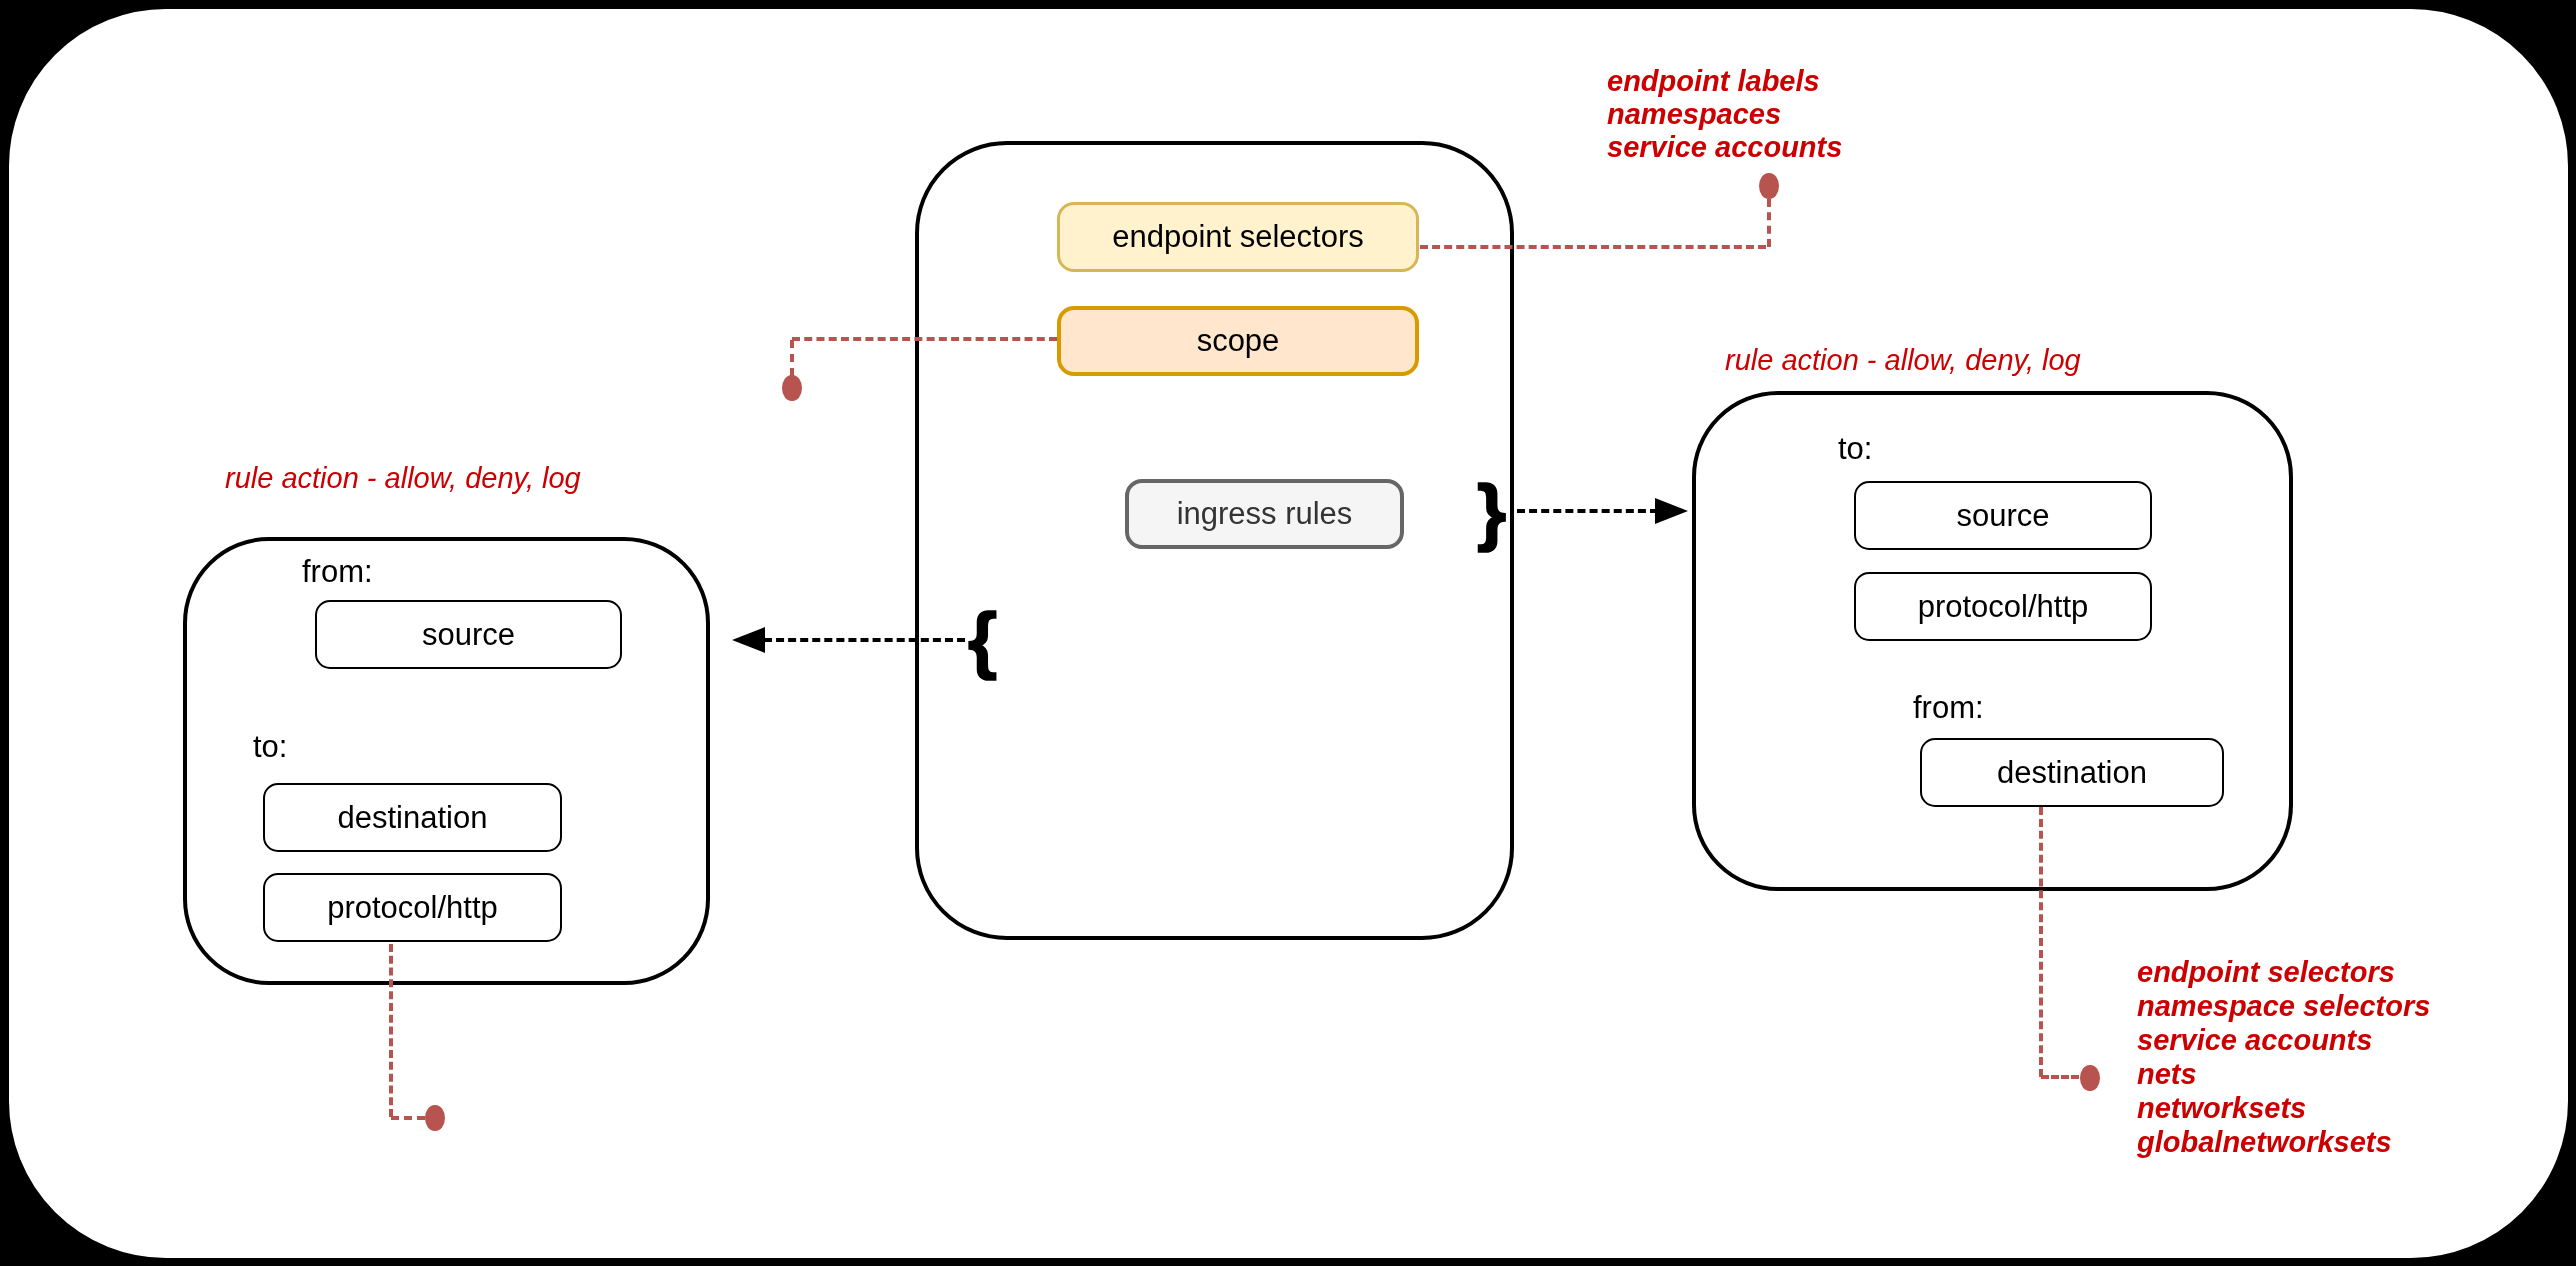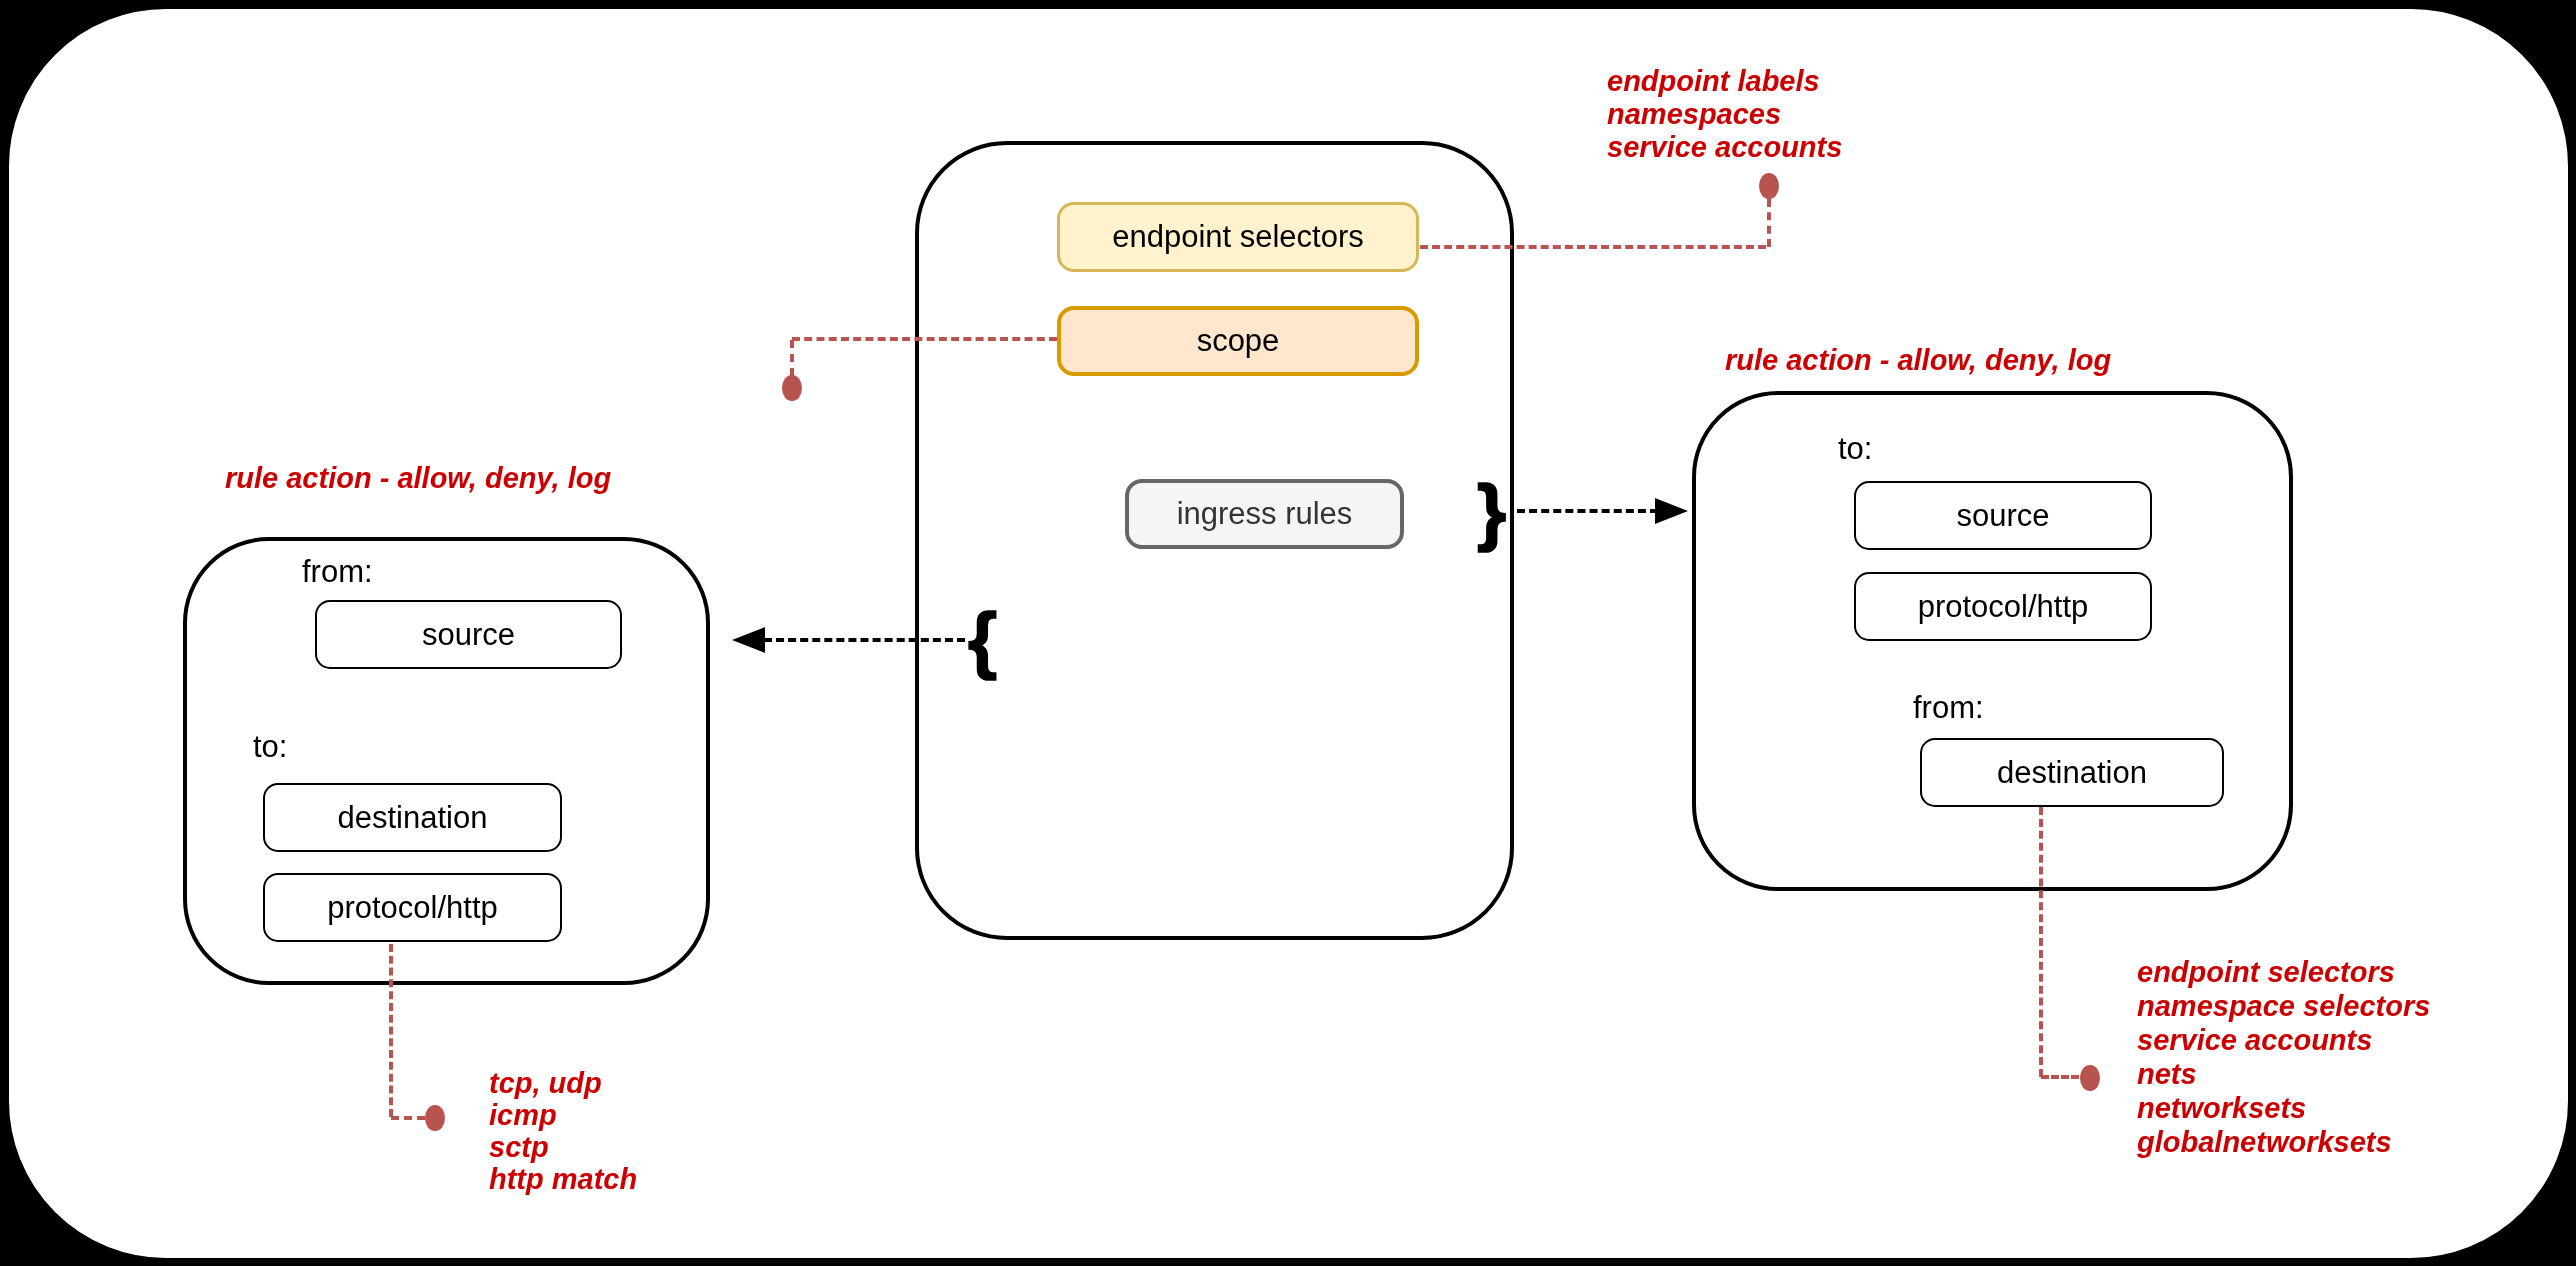--- a/index.html
+++ b/index.html
@@ -8,21 +8,21 @@
   .canvas{position:absolute;left:4.6px;top:4.6px;width:2567px;height:1257px;background:#fff;
           border:4.6px solid #000;border-radius:161px;box-sizing:border-box;}
   .panel{position:absolute;border:4.6px solid #000;border-radius:92px;background:#fff;box-sizing:border-box;}
   .chip{position:absolute;display:flex;align-items:center;justify-content:center;
         box-sizing:border-box;border-radius:17px;font-size:31px;color:#000;}
   .chip.yellow{background:#FFF2CC;border:3.4px solid #D6B656;}
   .chip.orange{background:#FFE6CC;border:4.6px solid #D79B00;}
   .chip.gray{background:#F5F5F5;border:4.6px solid #666666;color:#333;}
   .chip.plain{background:#fff;border:2.9px solid #000;border-radius:15px;margin-left:16px;}
   .fieldlabel{position:absolute;font-size:31px;color:#000;line-height:31px;white-space:nowrap;}
-  .red-title{position:absolute;font-size:29px;line-height:29px;font-weight:bold;font-style:italic;
+  .red-title{position:absolute;font-size:29px;line-height:29px;font-weight:normal;font-style:italic;
              color:#CC0000;white-space:nowrap;}
   .red-note{position:absolute;font-weight:bold;font-style:italic;color:#CC0000;font-size:29px;}
   .red-note .ln{line-height:33px;white-space:nowrap;}
   .red-note.centered{text-align:left;}
   .brace{position:absolute;font-size:75px;color:#000;font-weight:bold;
          -webkit-text-stroke:1.7px #000;display:flex;align-items:center;justify-content:center;}
   .dash-h{position:absolute;border-top:4px dashed #B85450;height:0;}
   .dash-v{position:absolute;border-left:4px dashed #B85450;width:0;}
   .adash-h{position:absolute;border-top:4.6px dashed #000;height:0;}
   .dot{position:absolute;width:19.5px;height:26.4px;border-radius:50%;background:#B85450;}
@@ -116,26 +116,20 @@
   <div class="dash-h" style="left:2041px;top:1075px;width:38px;"></div>
   <div class="dot" style="left:2080px;top:1065px;"></div>
 
   <div class="red-note centered" style="left:1607px;top:65px;width:322px;">
     <div class="ln">endpoint labels</div>
     <div class="ln">namespaces</div>
     <div class="ln">service accounts</div>
   </div>
 
 
-  <div class="red-note" style="left:489px;top:1067px;">
-    <div class="ln" style="line-height:32px;">tcp, udp</div>
-    <div class="ln" style="line-height:32px;">icmp</div>
-    <div class="ln" style="line-height:32px;">sctp</div>
-    <div class="ln" style="line-height:32px;">http match</div>
-  </div>
 
   <div class="red-note" style="left:2137px;top:955px;">
     <div class="ln" style="line-height:34px;">endpoint selectors</div>
     <div class="ln" style="line-height:34px;">namespace selectors</div>
     <div class="ln" style="line-height:34px;">service accounts</div>
     <div class="ln" style="line-height:34px;">nets</div>
     <div class="ln" style="line-height:34px;">networksets</div>
     <div class="ln" style="line-height:34px;">globalnetworksets</div>
   </div>
 </div>

